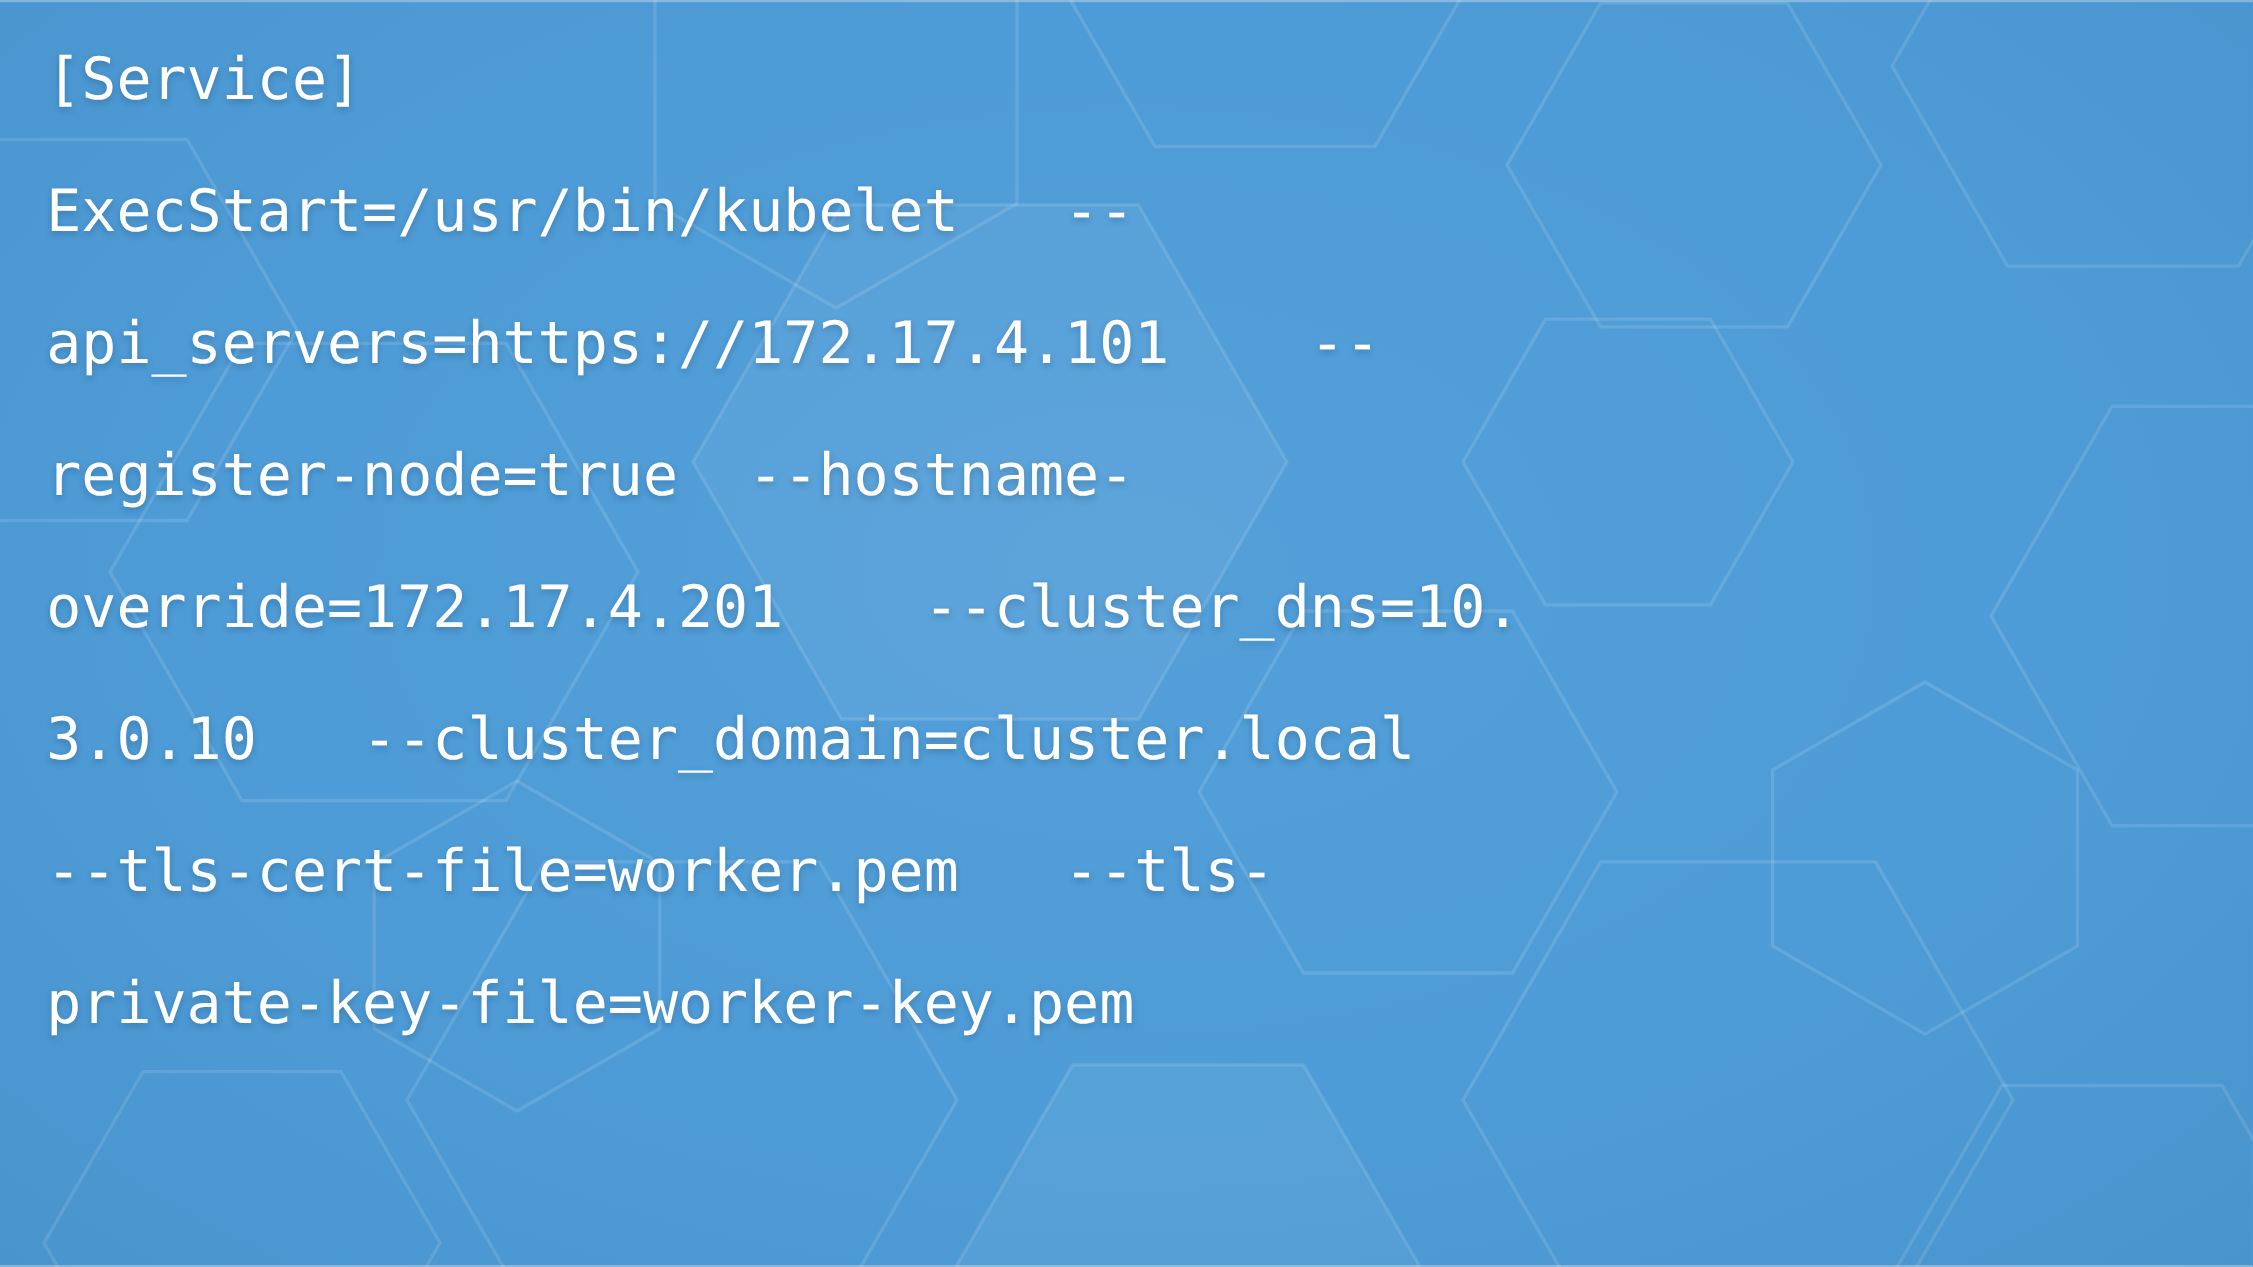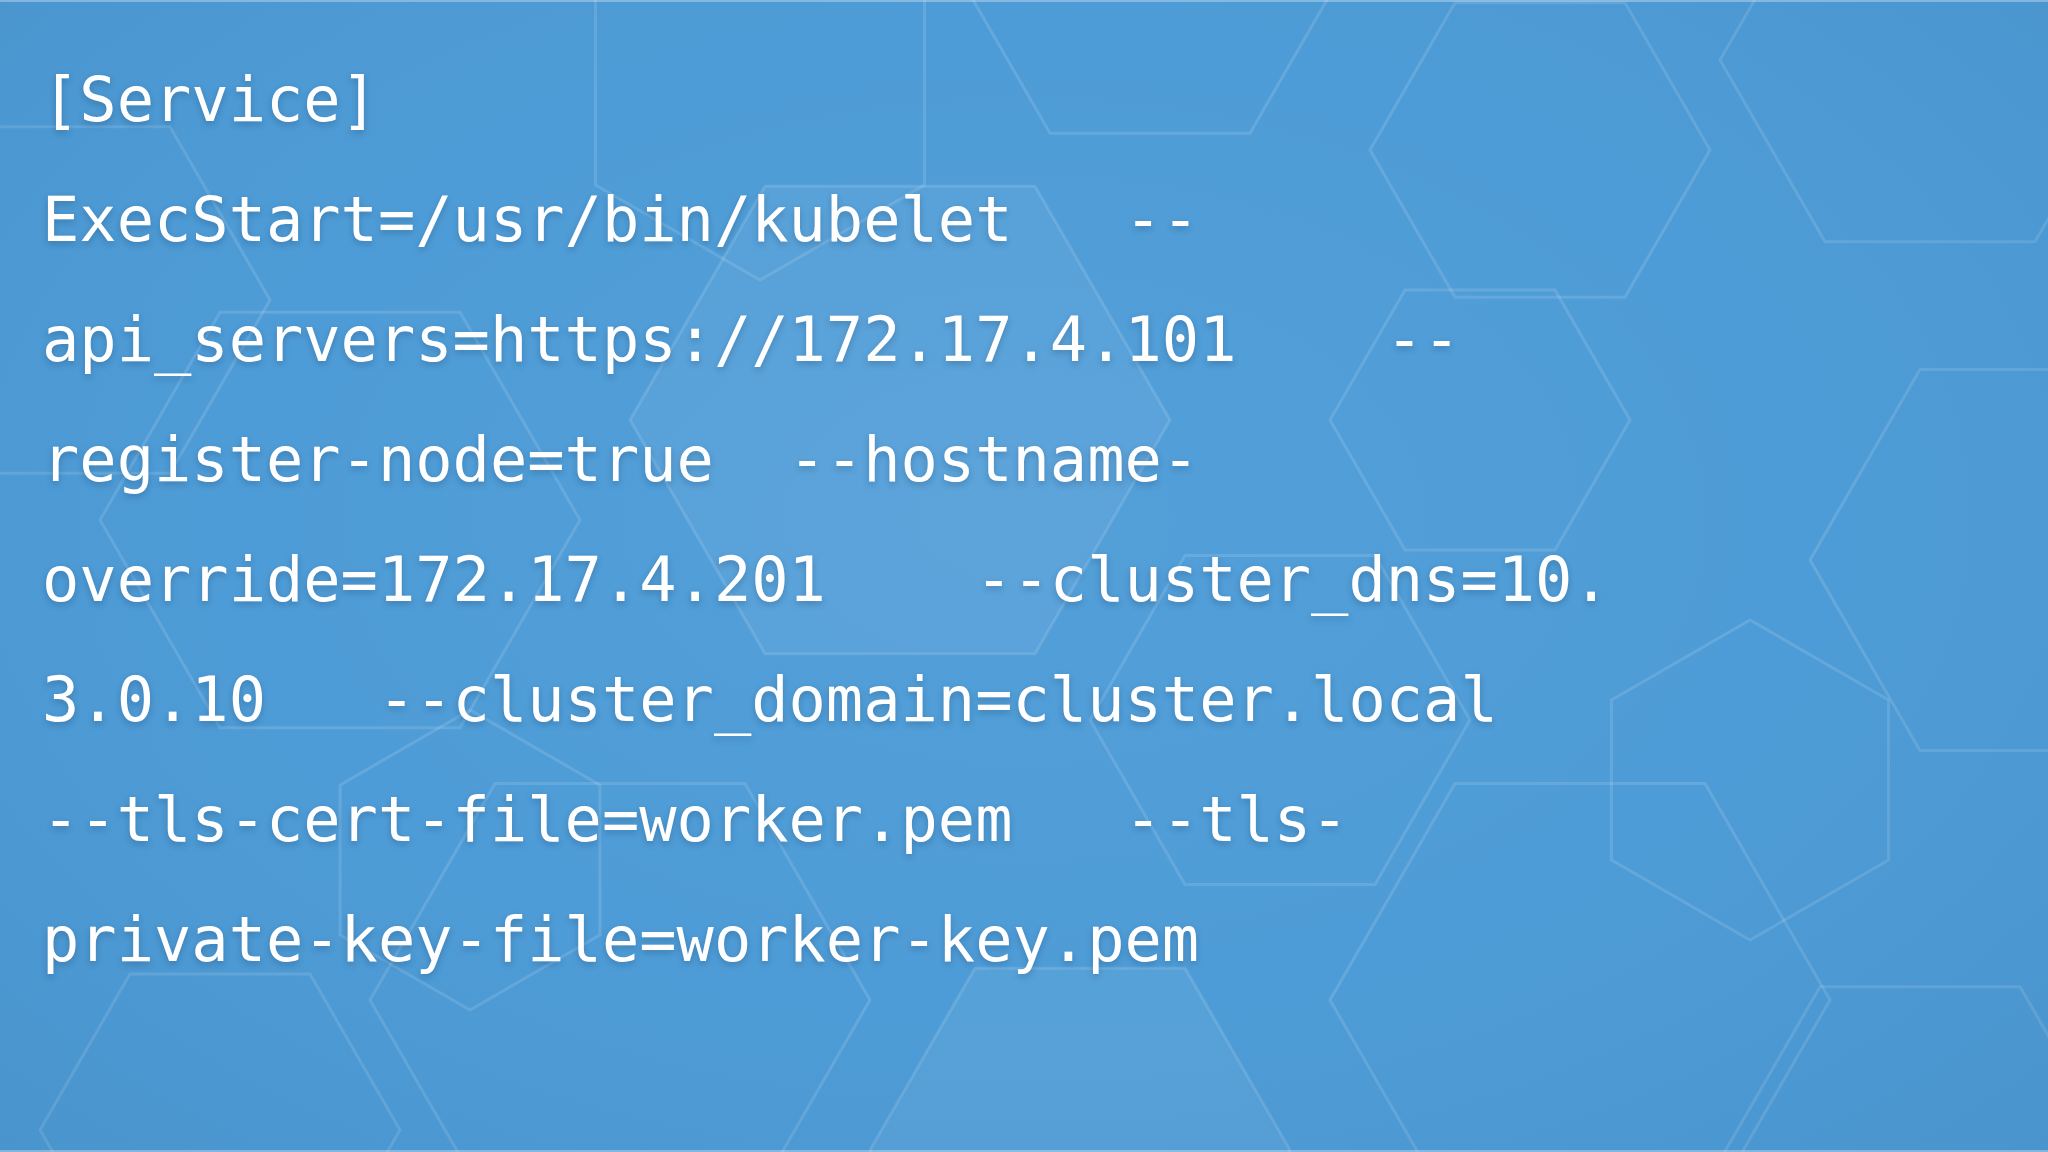--- a/index.html
+++ b/index.html
@@ -39,23 +39,23 @@
     pointer-events:none;
   }
   .edge-line{
     position:absolute;left:0;width:2048px;height:2px;
     background:rgba(235,243,250,0.35);
   }
   .edge-line.top{top:0;}
   .edge-line.bottom{bottom:0;}
   .config-text{
     position:absolute;
-    left:42px;top:40px;
+    left:42px;top:13px;
     font-family:"DejaVu Sans Mono","Liberation Mono",monospace;
-    font-size:62px;
+    font-size:53px;
     line-height:120px;
     font-weight:400;
     color:var(--text);
     white-space:pre;
     letter-spacing:0;
     text-shadow:0 3px 6px rgba(25,60,95,0.30);
   }
 </style>
 </head>
 <body>

